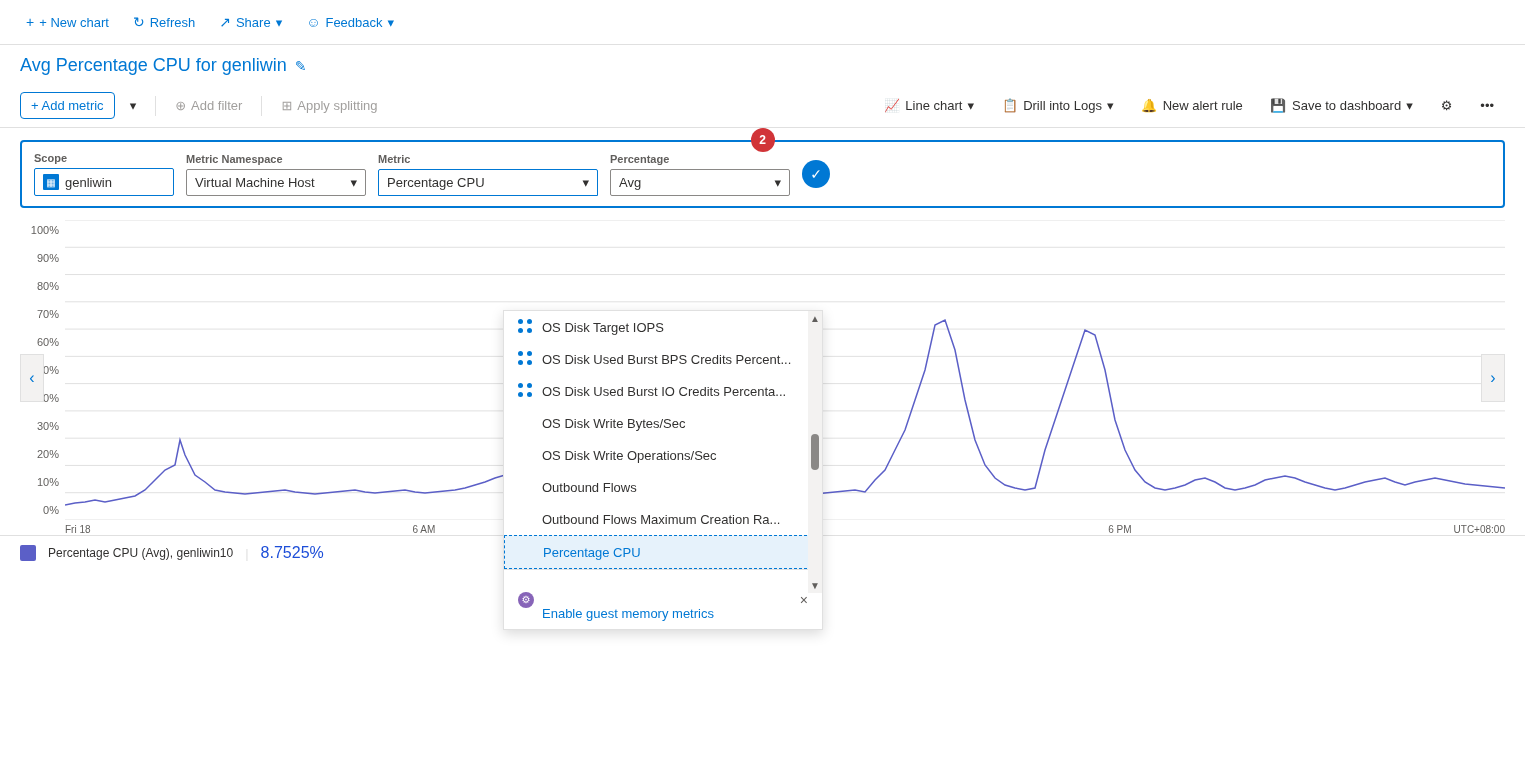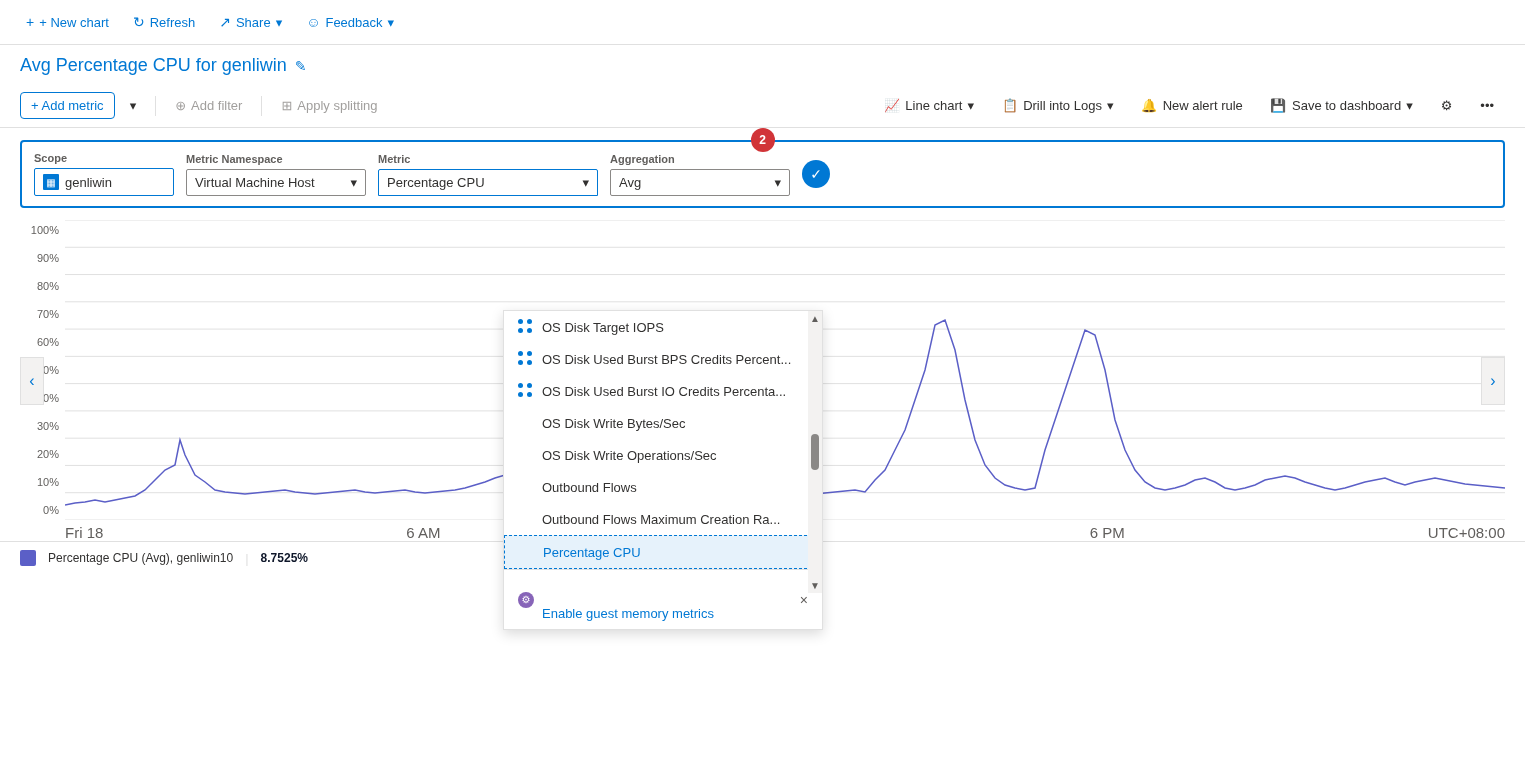--- a/index.html
+++ b/index.html
@@ -161,21 +161,21 @@
 
     
     .chart-legend {
       display: flex; align-items: center; gap: 12px;
       padding: 8px 20px; border-top: 1px solid #e0e0e0;
     }
     .legend-color {
       width: 16px; height: 16px; background: #5b5fc7; border-radius: 2px; flex-shrink: 0;
     }
     .legend-text { font-size: 12px; color: #323130; }
-    .legend-value { font-size: 12px; font-weight: 700; color: #0f172a; }
+    .legend-value { font-size: 16px; font-weight: 400; color: #1d4ed8; }
   </style>
 </head>
 <body>
 
 <div class="top-toolbar">
   <div class="top-toolbar-left">
     <button class="toolbar-btn">
       <span class="icon">+</span>
       <span>+ New chart</span>
     </button>
@@ -270,21 +270,21 @@
 
   <div class="field-group">
     <span class="field-label">Metric</span>
     <div class="metric-dropdown-field">
       <span>Percentage CPU</span>
       <span>▾</span>
     </div>
   </div>
 
   <div class="field-group">
-    <span class="field-label">Aggregation</span>
+    <span class="field-label">Percentage</span>
     <div class="dropdown-field">
       <span>Avg</span>
       <span>▾</span>
     </div>
   </div>
 
   <button class="checkmark-btn">✓</button>
 </div>
 
 <div class="dropdown-list">
@@ -392,21 +392,21 @@
       </svg>
 
       <svg width="100%" height="100%" viewBox="0 0 1440 300" preserveAspectRatio="none" style="position:absolute;top:0;left:0;">
         <polyline fill="none" stroke="#5b5fc7" stroke-width="1.5" points="
             0,285 10,283 20,282 30,280 40,282 50,280 60,278 70,276 80,270 90,260 100,250 110,245 115,220 120,235 130,255 140,262 150,270 160,272 170,273 180,274 190,273 200,272 210,271 220,270 230,272 240,273 250,274 260,273 270,272 280,271 290,270 300,272 310,273 320,272 330,271 340,270 350,272 360,273 370,272 380,271 390,270 400,268 410,265 420,262 430,258 440,255 450,258 460,268 470,272 480,273 490,274 500,273 510,272 520,271 530,270 540,272 550,273 560,274 570,273 580,272 590,271 600,270 610,272 620,273 630,272 640,271 650,270 660,272 670,255 680,245 690,242 700,255 710,265 720,270 730,272 740,273 750,274 760,273 770,272 780,271 790,270 800,272 810,260 820,250 830,230 840,210 850,180 860,150 870,105 880,100 890,130 900,180 910,220 920,245 930,258 940,265 950,268 960,270 970,268 980,230 990,200 1000,170 1010,140 1020,110 1030,115 1040,150 1050,200 1060,230 1070,250 1080,262 1090,268 1100,270 1110,268 1120,265 1130,260 1140,258 1150,262 1160,268 1170,270 1180,268 1190,265 1200,260 1210,258 1220,256 1230,258 1240,262 1250,265 1260,268 1270,270 1280,268 1290,265 1300,262 1310,260 1320,258 1330,262 1340,265 1350,262 1360,260 1370,258 1380,260 1390,262 1400,264 1410,265 1420,266 1430,267 1440,268
           "></polyline>
       </svg>
     </div>
   </div>
 
-  <div style="display:flex;padding-left:45px;font-size:15px;color:#605e5c;justify-content:space-between;margin-top:4px;position:relative;">
+  <div style="display:flex;padding-left:45px;font-size:10px;color:#605e5c;justify-content:space-between;margin-top:4px;position:relative;">
     <span>Fri 18</span>
     <span>6 AM</span>
     <span>12 PM</span>
     <span>6 PM</span>
     <span>UTC+08:00</span>
   </div>
 </div>
 
 <div class="chart-legend">
   <div class="legend-color"></div>

